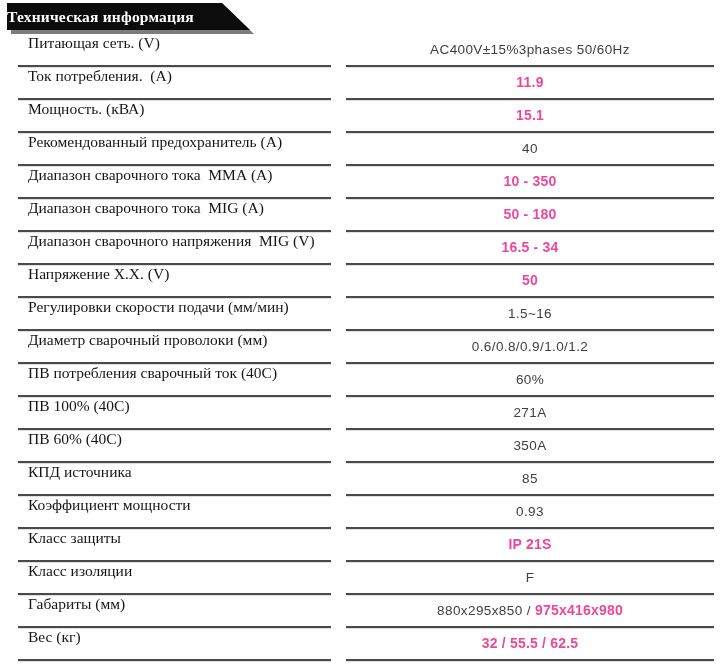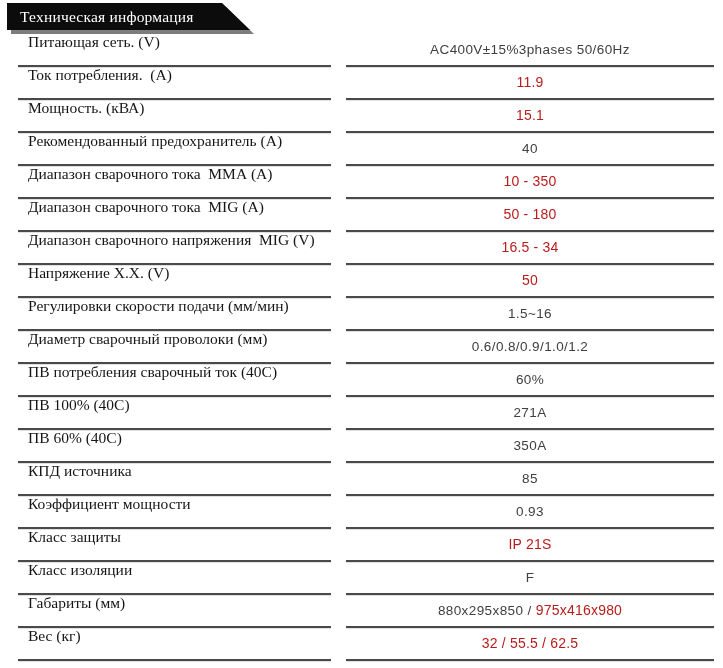--- a/index.html
+++ b/index.html
@@ -38,23 +38,22 @@
     top: 0;
     width: 100%;
     height: 100%;
     background: #0c0c0c;
     clip-path: polygon(0 0, 88.5% 0, 100% 100%, 0 100%);
     display: flex;
     align-items: center;
   }
   .banner-title {
     color: #ffffff;
-    font-weight: normal;
+    font-weight: bold;
     font-size: 15.5px;
-    padding-left: 13px;
     letter-spacing: 0.2px;
     white-space: pre;
   }
 
   
   .spec-table {
     position: absolute;
     left: 0;
     top: 34px;
     width: 723px;
@@ -68,21 +67,20 @@
     box-shadow: 0 1px 0 rgba(0,0,0,0.12);
     display: flex;
     align-items: center;
     box-sizing: border-box;
   }
   .cell-label {
     margin-left: 18px;
     flex: 0 0 313px;
     padding-left: 10px;
     padding-bottom: 14px;
-    align-items: flex-end;
   }
   .cell-gap {
     flex: 0 0 15px;
   }
   .cell-value {
     flex: 0 0 368px;
     justify-content: center;
     text-align: center;
     padding-bottom: 2px;
   }
@@ -90,22 +88,22 @@
     font-size: 15.5px;
     color: #161616;
     white-space: pre;
   }
   .cell-value .v {
     font-family: "Liberation Sans", "DejaVu Sans", sans-serif;
     white-space: pre;
   }
   .cell-value .v.dark {
     font-size: 14px;
-    font-weight: normal;
-    color: #b91c1c;
+    font-weight: bold;
+    color: #ec4899;
     letter-spacing: 0.2px;
   }
   .cell-value .v.light {
     font-size: 13.5px;
     font-weight: normal;
     color: #404040;
     letter-spacing: 0.4px;
   }
 </style>
 </head>

